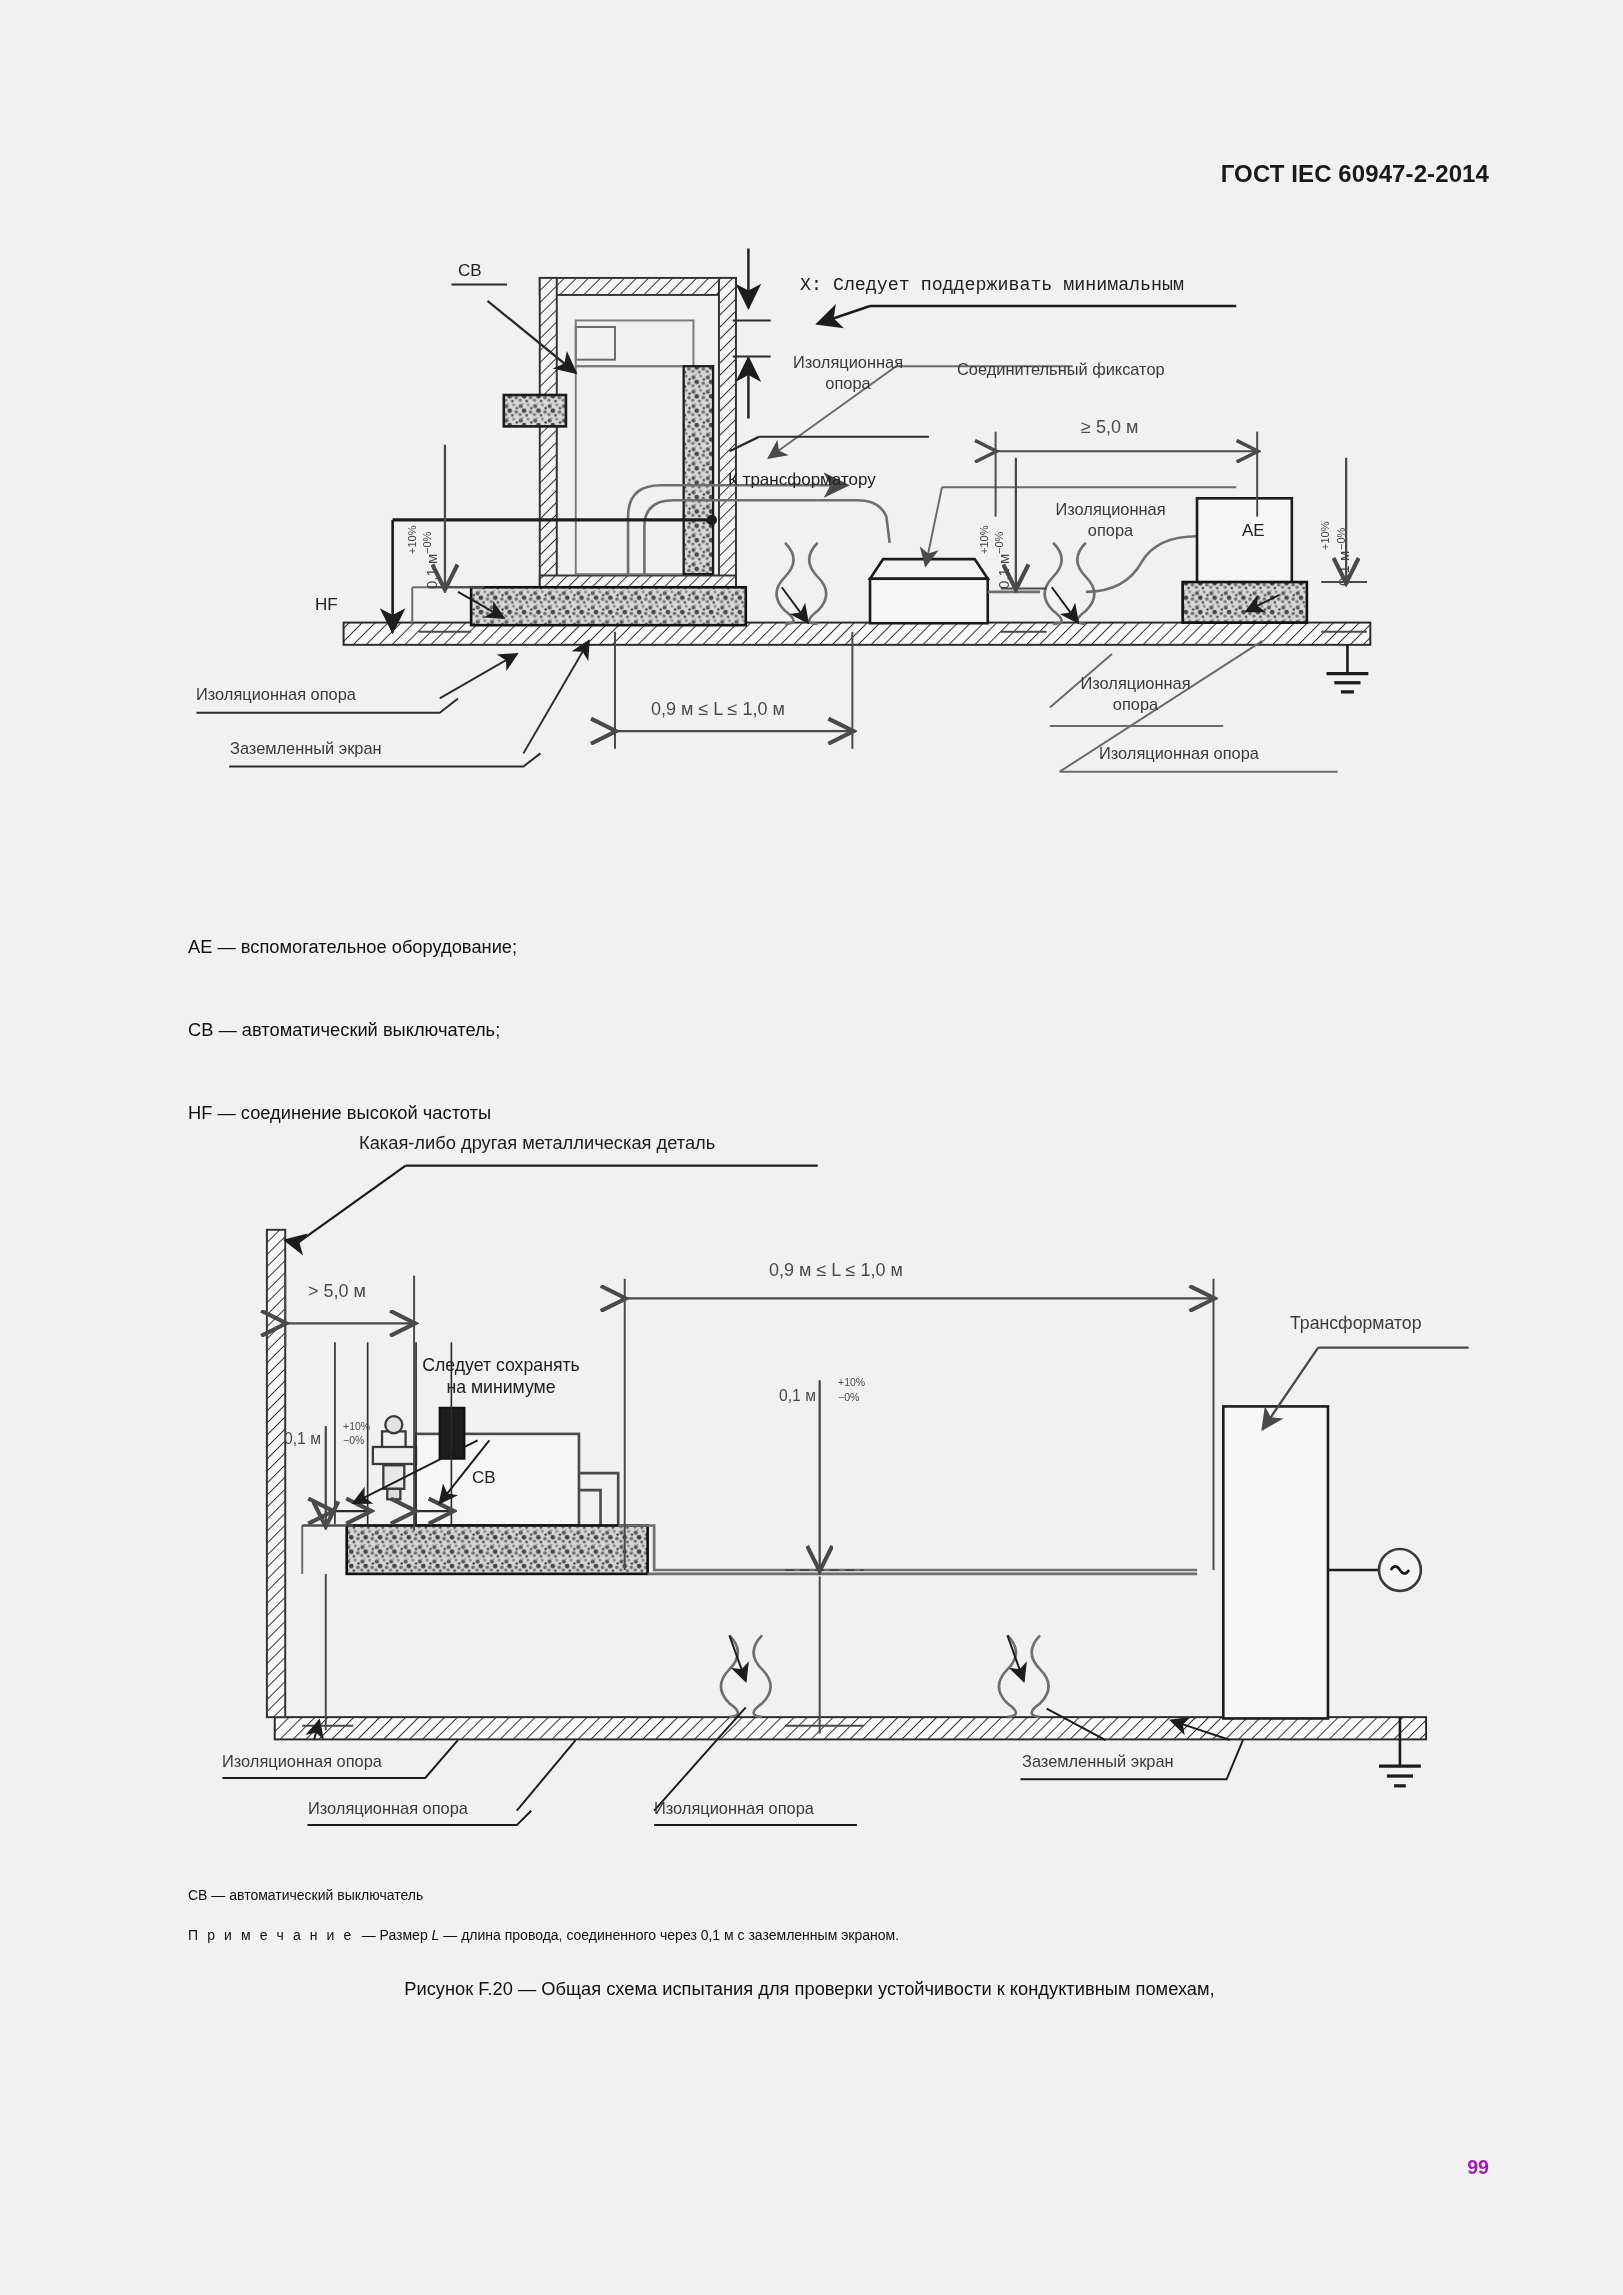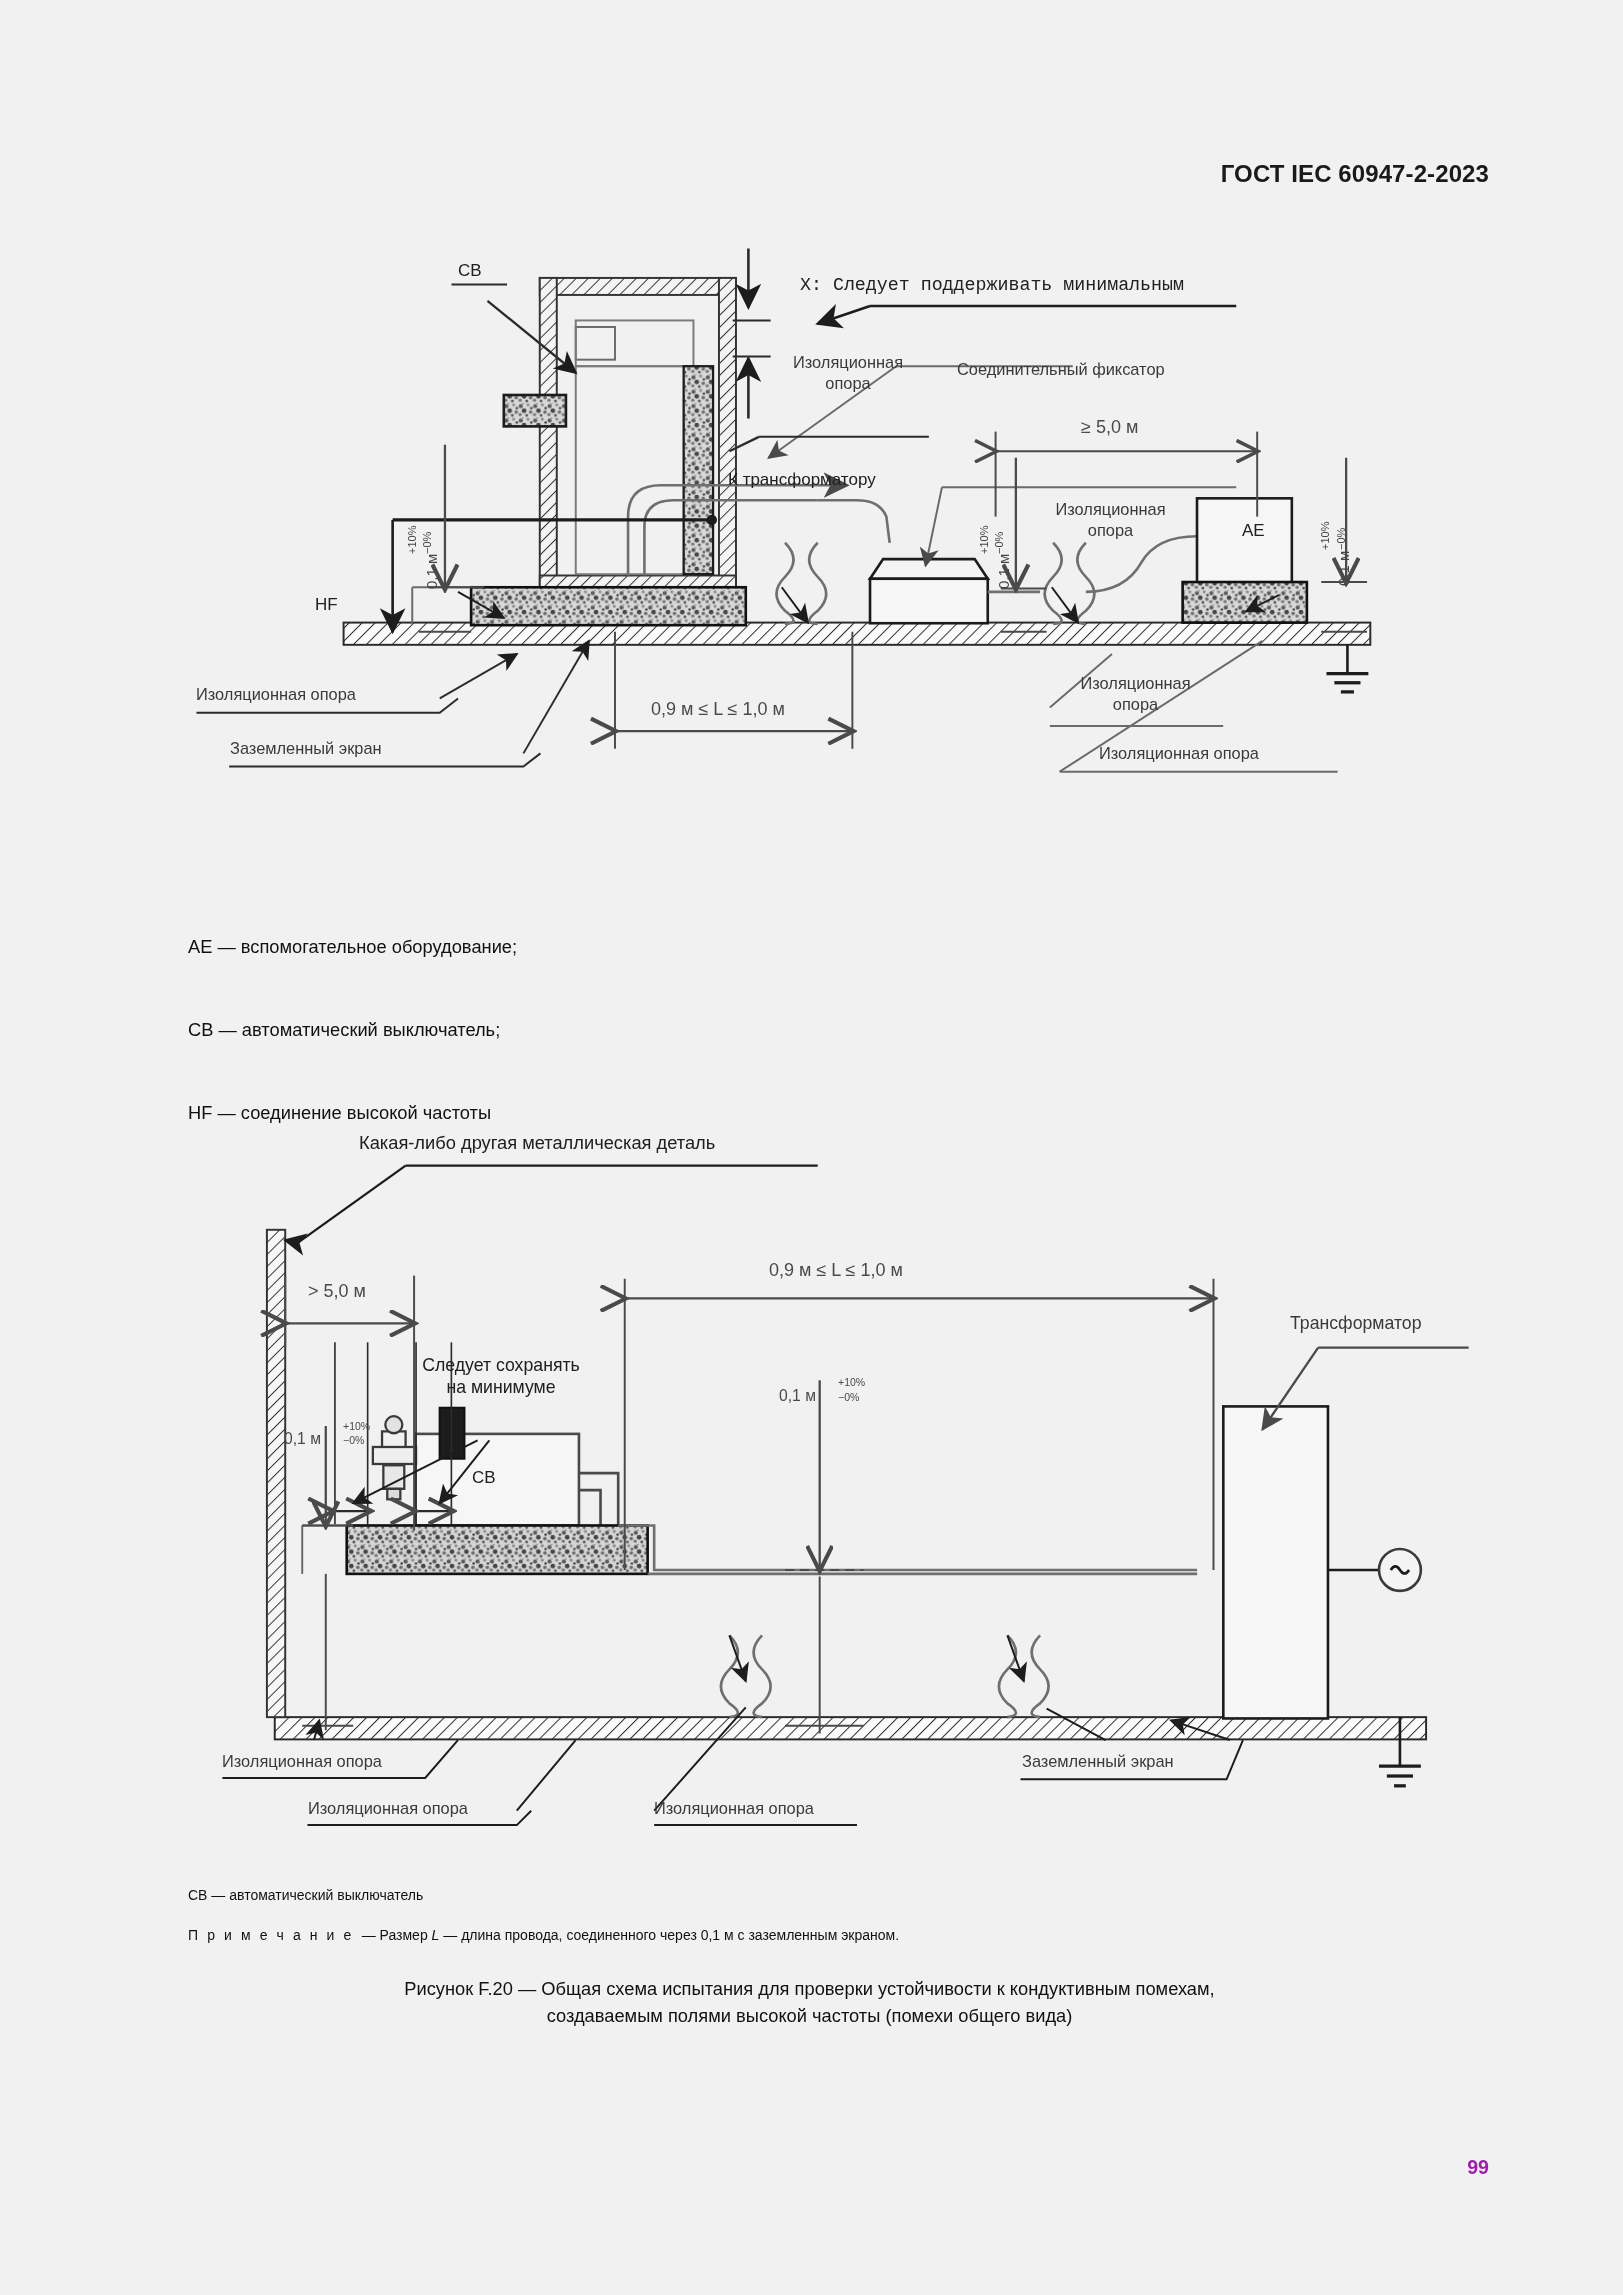--- a/index.html
+++ b/index.html
@@ -35,21 +35,21 @@
   .pageno{position:absolute;right:134px;bottom:116px;font-size:19.6px;font-weight:bold;color:#a21caf;}
 
   svg{display:block;overflow:visible;}
   .fig{position:absolute;}
 </style>
 </head>
 <body>
 
 <div class="page">
 
-  <div class="doc-header">ГОСТ IEC 60947-2-2023</div>
+  <div class="doc-header">ГОСТ IEC 60947-2-2014</div>
 
   <div class="fig" style="left:0;top:0;width:1623px;height:824px;">
 
     <svg width="1623" height="824" viewBox="0 0 2481 1260">
       <defs>
         <pattern id="hatch45" width="14" height="14" patternUnits="userSpaceOnUse" patternTransform="rotate(45)">
           <rect width="14" height="14" fill="#fbfbfb"></rect>
           <line x1="0" y1="0" x2="0" y2="14" stroke="#2a2a2a" stroke-width="3"></line>
         </pattern>
         <pattern id="hatchWall" width="13" height="13" patternUnits="userSpaceOnUse" patternTransform="rotate(45)">
@@ -468,19 +468,18 @@
   </div>
 
   <div class="note" style="left:188px;top:1885px;">CB — автоматический выключатель</div>
 
   <div class="note" style="left:188px;top:1925px;">
     <span class="sp">П р и м е ч а н и е</span><span>&nbsp;&nbsp;</span><span>—</span><span>&nbsp;</span><span>Размер </span><i>L</i><span> — длина провода, соединенного через 0,1 м с заземленным экраном.</span>
   </div>
 
   <div class="caption" style="left:188px;top:1975px;width:1243px;">
     <div>Рисунок F.20 — Общая схема испытания для проверки устойчивости к кондуктивным помехам,</div>
-    <div>создаваемым полями высокой частоты (помехи общего вида)</div>
   </div>
 
   <div class="pageno">99</div>
 
 </div>
 
 
 </body></html>

